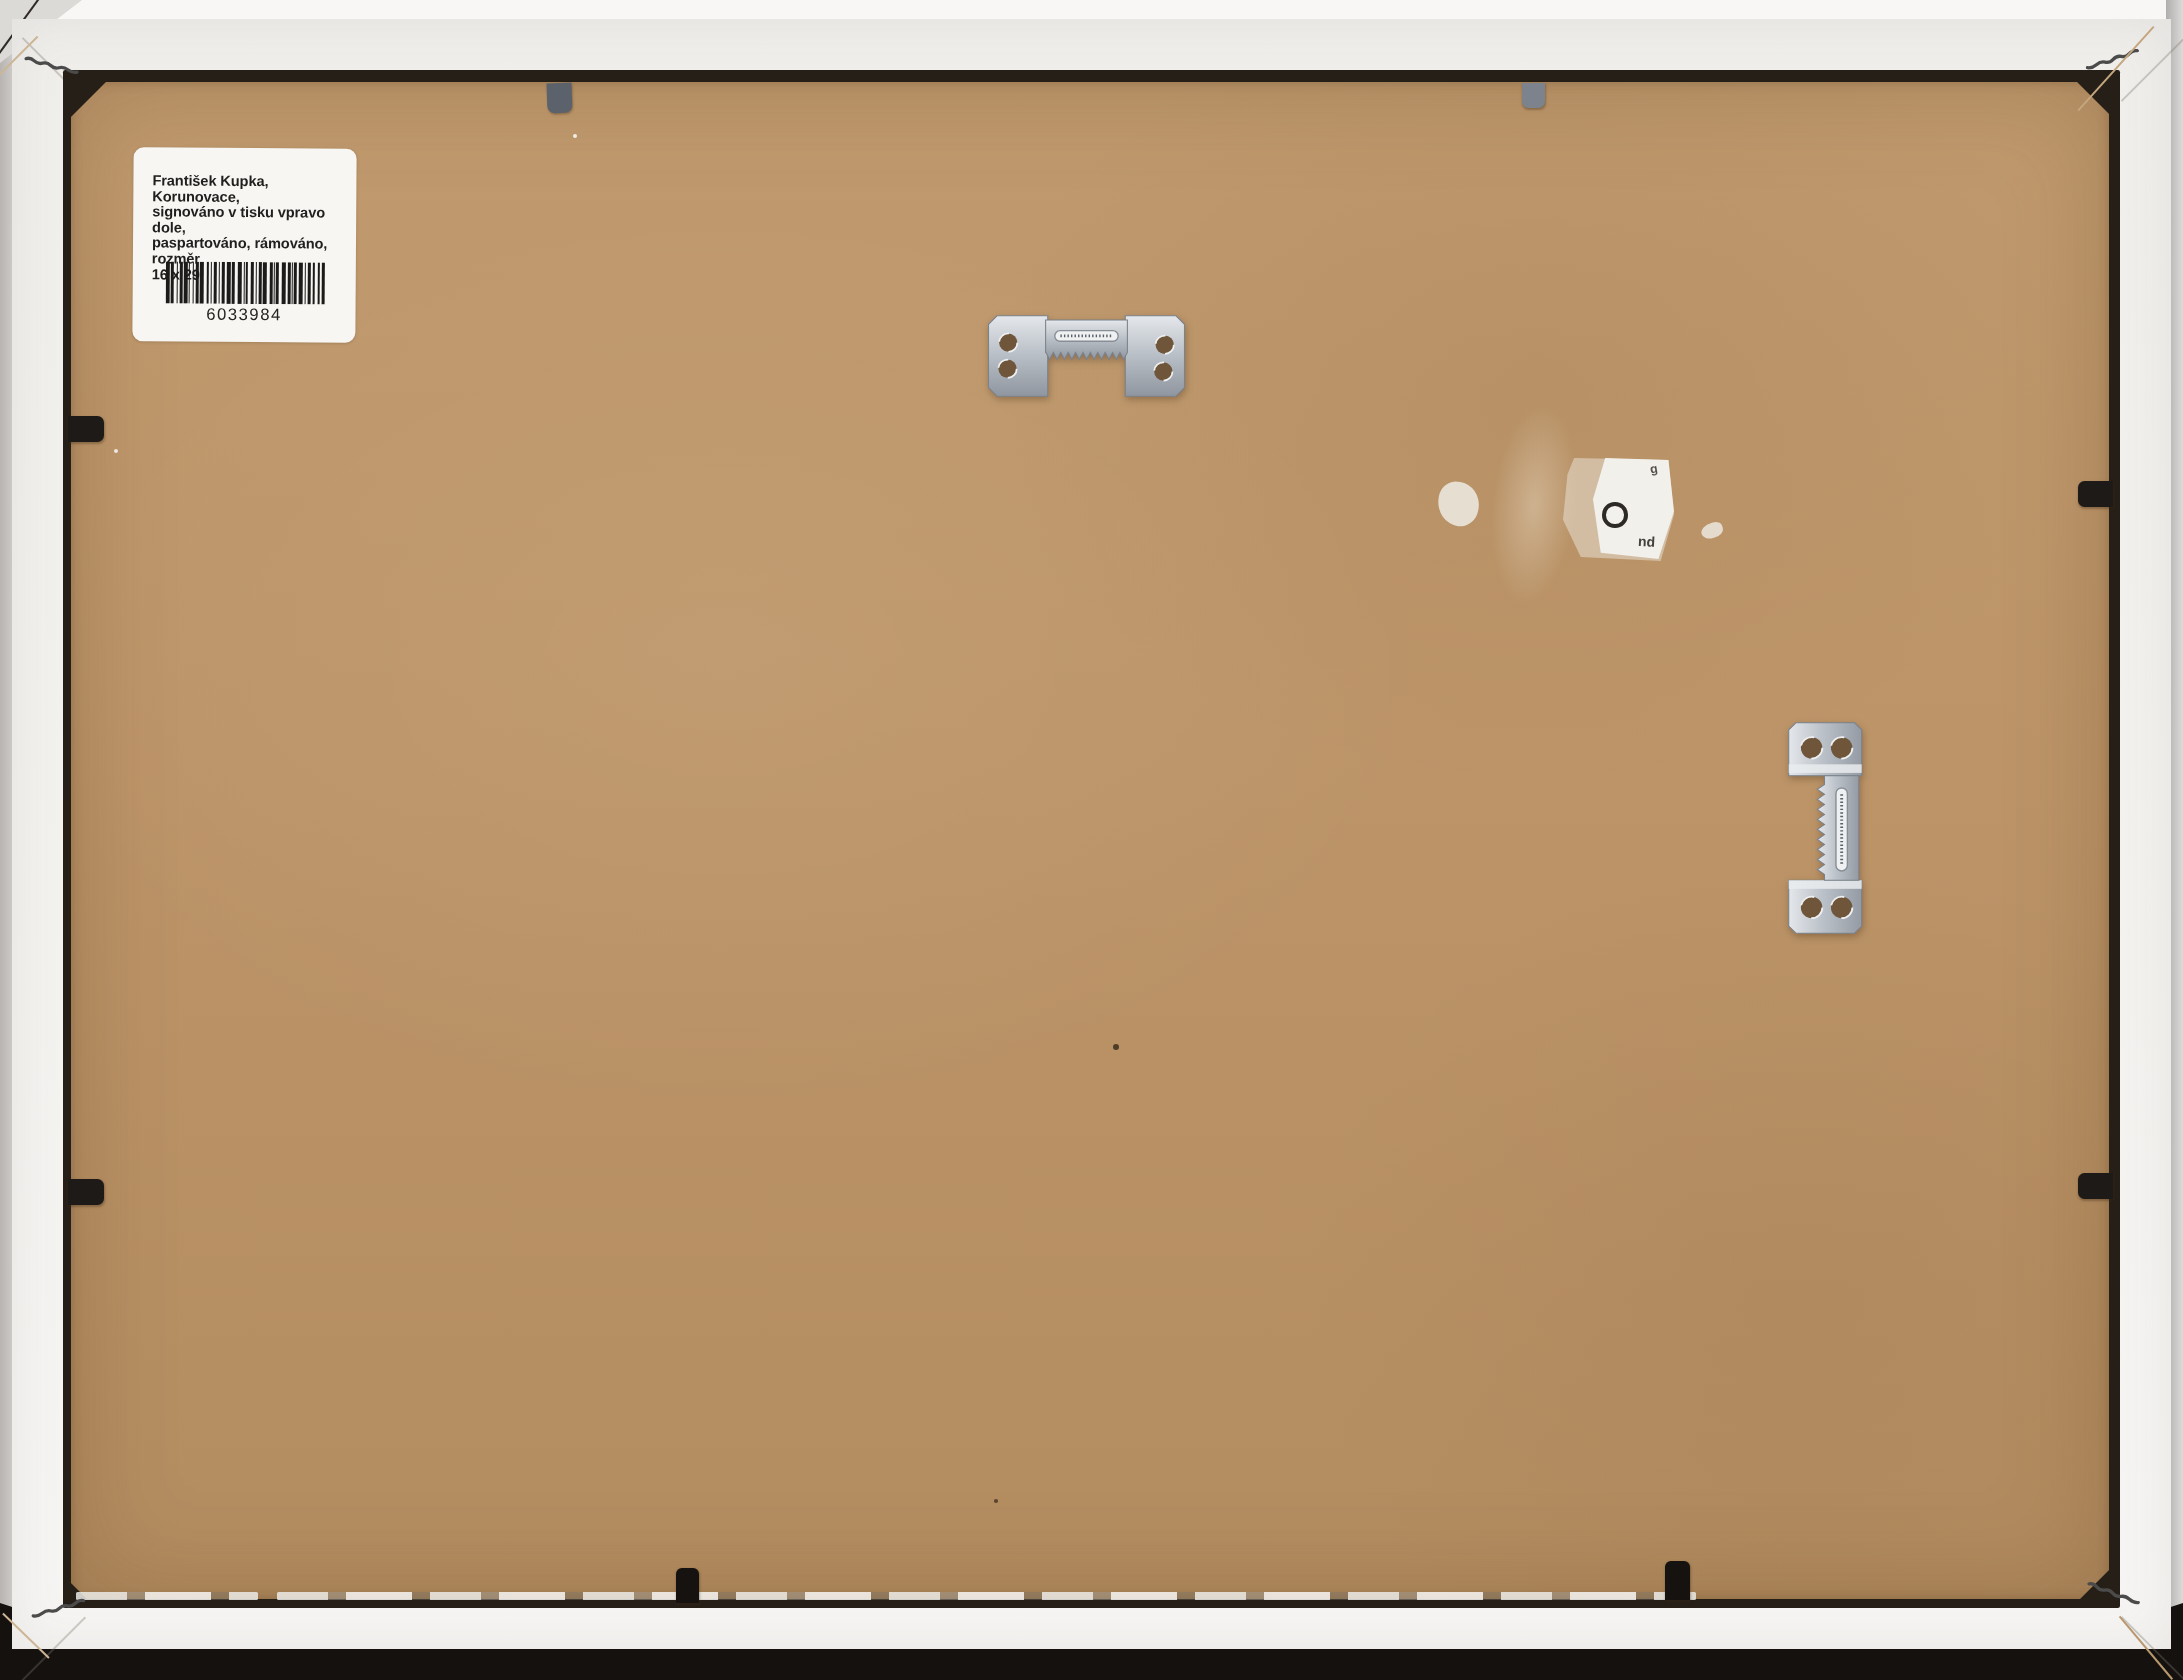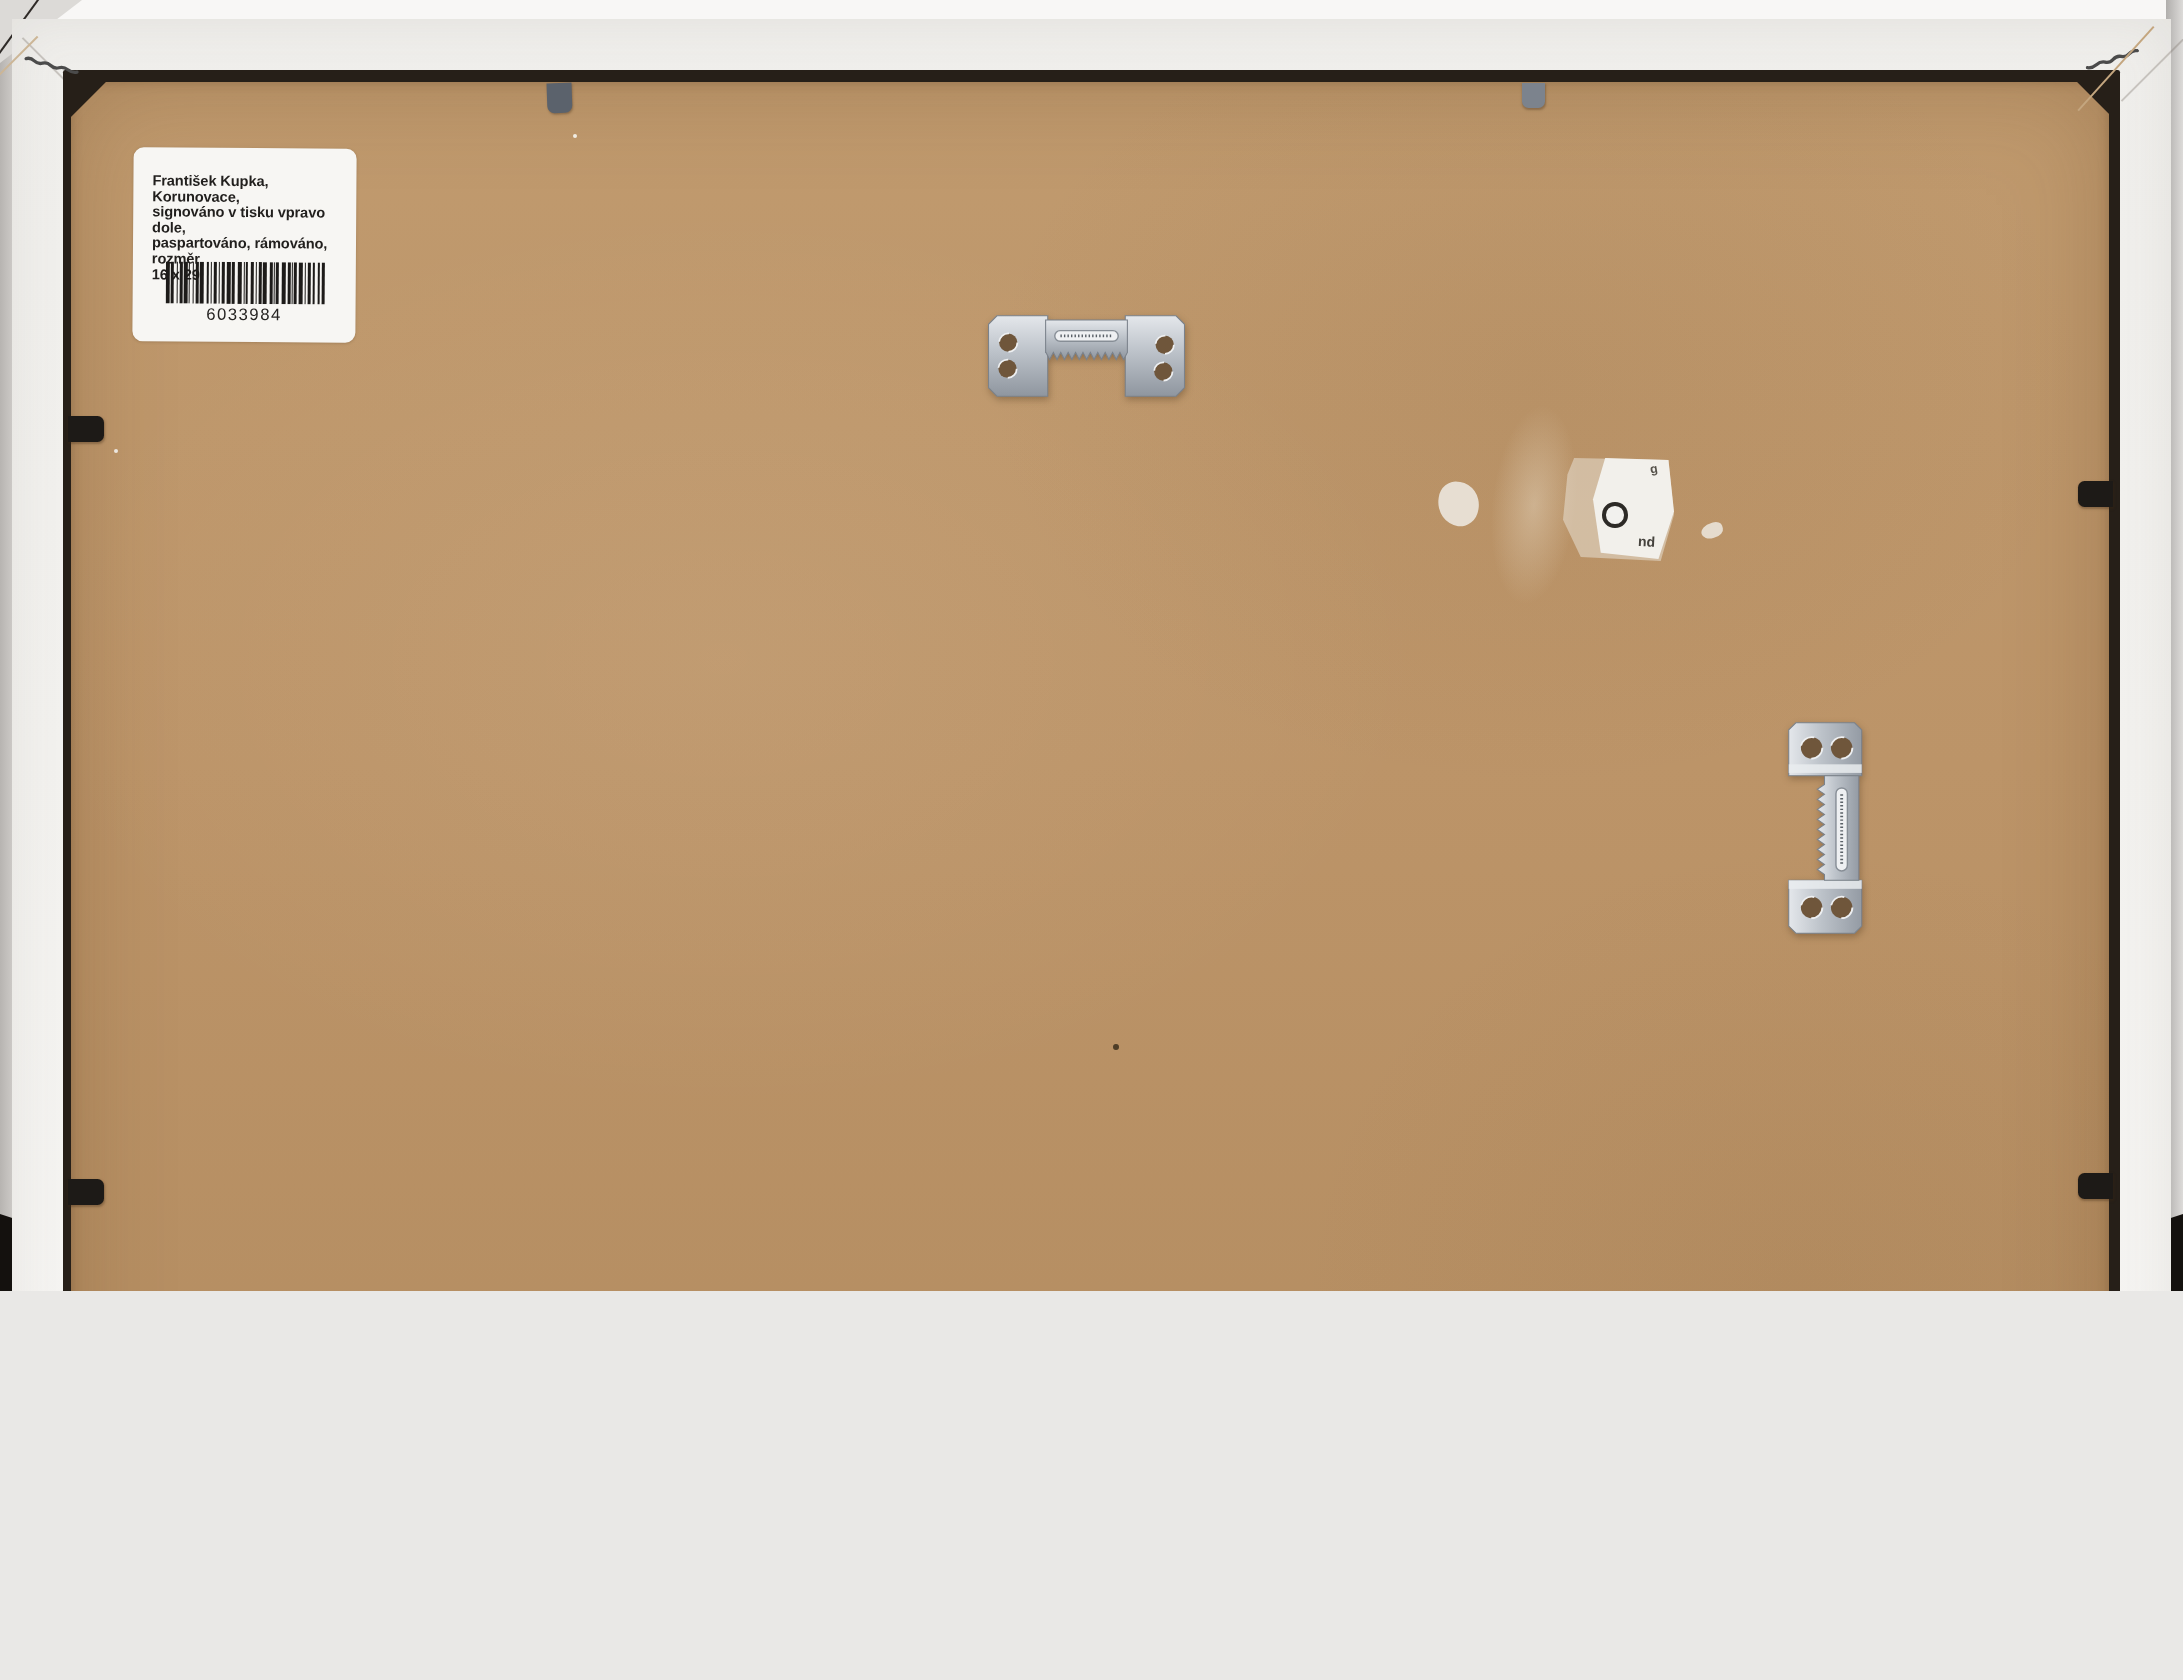--- a/index.html
+++ b/index.html
@@ -1,16 +1,16 @@
 <!DOCTYPE html>
 <html style="font-size:11.6px"><head>
 <meta charset="utf-8">
 <style>
   html,body{margin:0;padding:0;background:#e9e8e6;}
-  .photo{position:relative;width:2183px;height:1291px;overflow:hidden;
+  .photo{position:relative;width:2183px;height:1680px;overflow:hidden;
          background:#f8f7f6;font-family:"Liberation Sans",sans-serif;}
 
   
   .bg-left{position:absolute;left:0;top:0;width:16px;height:1653px;
            background:linear-gradient(to right,#b7b4b1,#d2cfcc);}
   .bg-right{position:absolute;right:0;top:0;width:17.5px;height:1651px;
             background:linear-gradient(to right,#b0aeac,#dddbd9);}
   .bg-bottom{position:absolute;left:0;bottom:0;width:100%;height:33px;background:#14110e;}
   .bg-corner-bl{position:absolute;left:0;bottom:32px;width:138px;height:45px;background:#14110e;
                 clip-path:polygon(0 0,0 100%,100% 100%);}

